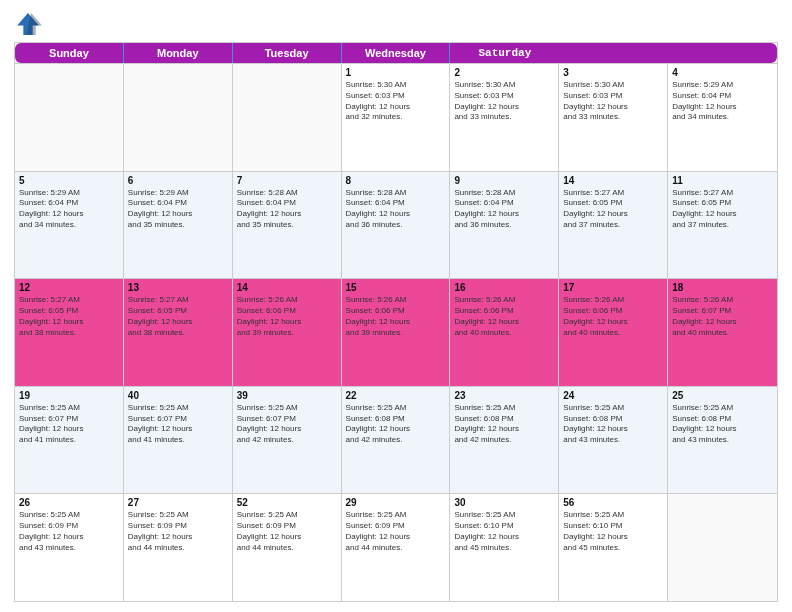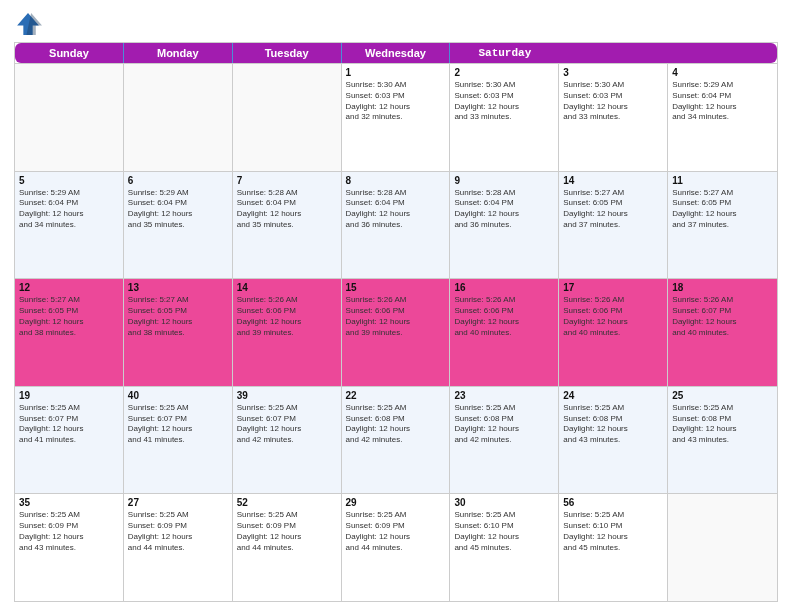--- a/index.html
+++ b/index.html
@@ -319,21 +319,21 @@
           <div class="cal-cell">
             <div class="day-num">25</div>
             <div class="day-info" style="white-space: pre-line;">Sunrise: 5:25 AM
 Sunset: 6:08 PM
 Daylight: 12 hours
 and 43 minutes.</div>
           </div>
         </div>
         <div class="cal-row" style="background: rgb(255, 255, 255);">
           <div class="cal-cell">
-            <div class="day-num">35</div>
+            <div class="day-num">26</div>
             <div class="day-info" style="white-space: pre-line;">Sunrise: 5:25 AM
 Sunset: 6:09 PM
 Daylight: 12 hours
 and 43 minutes.</div>
           </div>
           <div class="cal-cell">
             <div class="day-num">27</div>
             <div class="day-info" style="white-space: pre-line;">Sunrise: 5:25 AM
 Sunset: 6:09 PM
 Daylight: 12 hours

